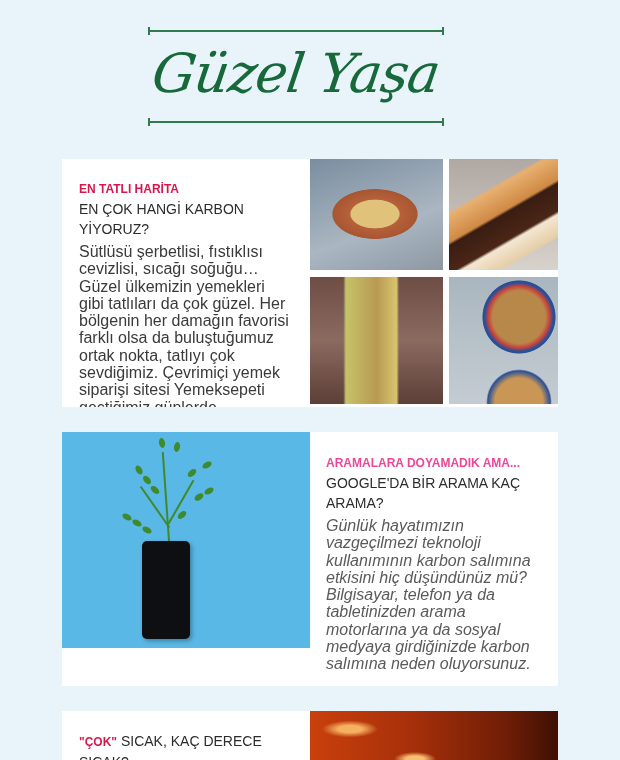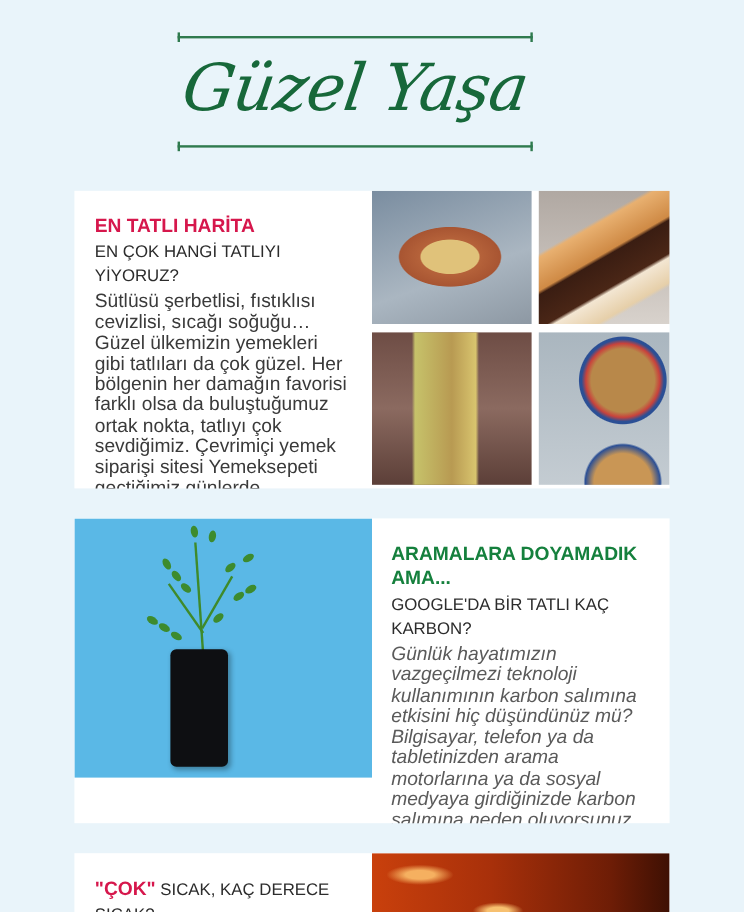--- a/index.html
+++ b/index.html
@@ -14,23 +14,23 @@
   .brand { position: absolute; left: -4px; top: 14px; width: 304px; text-align: center;
     font-family: "DejaVu Serif", "Liberation Serif", serif; font-style: italic;
     font-size: 54px; color: #17683a; letter-spacing: -1px; transform: skewX(-8deg); font-weight: normal; }
 
   .card { position: absolute; left: 62px; width: 496px; background: #fff; overflow: hidden; }
   .card1 { top: 159px; height: 248px; }
   .card2 { top: 432px; height: 254px; }
   .card3 { top: 711px; height: 60px; }
 
   .text { position: absolute; font-family: "Liberation Sans", "DejaVu Sans", sans-serif; }
-  .kicker { font-weight: bold; font-size: 16px; line-height: 20px; }
+  .kicker { font-weight: bold; font-size: 12px; line-height: 20px; }
   .kicker.crimson { color: #d6174c; }
-  .kicker.red { color: #15803d; }
+  .kicker.red { color: #ec4899; }
   .subhead { font-size: 14px; line-height: 20px; color: #2c2c2c; }
   .body { font-size: 16px; line-height: 17.3px; color: #3a3a3a; margin-top: 4px; }
   .body.gray { color: #5a5a5a; font-style: italic; }
 
   .card1 .text { left: 17px; top: 20px; width: 215px; }
   .card2 .text { left: 264px; top: 21px; width: 220px; }
   .card3 .text { left: 17px; top: 20px; width: 225px; }
 
   .tile { position: absolute; overflow: hidden; }
   
@@ -65,21 +65,21 @@
 
 <header class="masthead">
   <div class="rule top"></div>
   <h1 class="brand">Güzel Yaşa</h1>
   <div class="rule bottom"></div>
 </header>
 
 <section class="card card1">
   <div class="text">
     <div class="kicker crimson">EN TATLI HARİTA</div>
-    <div class="subhead">EN ÇOK HANGİ TATLIYI YİYORUZ?</div>
+    <div class="subhead">EN ÇOK HANGİ KARBON YİYORUZ?</div>
     <p class="body">Sütlüsü şerbetlisi, fıstıklısı cevizlisi, sıcağı soğuğu… Güzel ülkemizin yemekleri gibi tatlıları da çok güzel. Her bölgenin her damağın favorisi farklı olsa da buluştuğumuz ortak nokta, tatlıyı çok sevdiğimiz. Çevrimiçi yemek siparişi sitesi Yemeksepeti geçtiğimiz günlerde, Türkiye'nin Tatlı Haritası'nı açıkladı.</p>
   </div>
   <div class="tile t1"></div>
   <div class="tile t2"></div>
   <div class="tile t3"></div>
   <div class="tile t4"></div>
 </section>
 
 <section class="card card2">
   <div class="phone-img">
@@ -96,21 +96,21 @@
     <div class="leaf" style="left:110px;top:12px;transform:rotate(100deg);"></div>
     <div class="leaf" style="left:125px;top:38px;transform:rotate(-40deg);"></div>
     <div class="leaf" style="left:140px;top:30px;transform:rotate(-30deg);"></div>
     <div class="leaf" style="left:132px;top:62px;transform:rotate(-35deg);"></div>
     <div class="leaf" style="left:142px;top:56px;transform:rotate(-30deg);"></div>
     <div class="leaf" style="left:115px;top:80px;transform:rotate(-40deg);"></div>
     <div class="phone"></div>
   </div>
   <div class="text">
     <div class="kicker red">ARAMALARA DOYAMADIK AMA...</div>
-    <div class="subhead">GOOGLE'DA BİR TATLI KAÇ KARBON?</div>
+    <div class="subhead">GOOGLE'DA BİR ARAMA KAÇ ARAMA?</div>
     <p class="body gray">Günlük hayatımızın vazgeçilmezi teknoloji kullanımının karbon salımına etkisini hiç düşündünüz mü? Bilgisayar, telefon ya da tabletinizden arama motorlarına ya da sosyal medyaya girdiğinizde karbon salımına neden oluyorsunuz.</p>
   </div>
 </section>
 
 <section class="card card3">
   <div class="text">
     <div class="subhead"><span class="kicker crimson">"ÇOK"</span><span> SICAK, KAÇ DERECE SICAK?</span></div>
   </div>
   <div class="sky-img"></div>
 </section>

